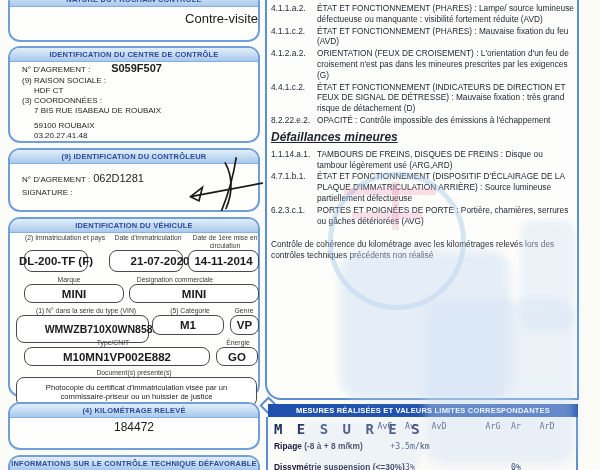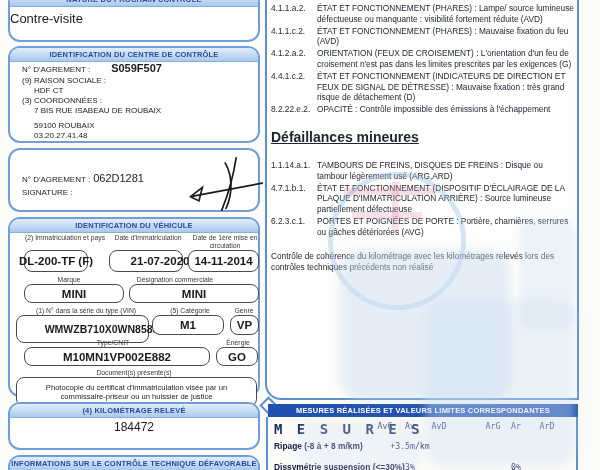--- a/index.html
+++ b/index.html
@@ -4,21 +4,21 @@
 <style>
   html,body{margin:0;padding:0;}
   body{width:600px;height:470px;font-family:"Liberation Sans",sans-serif;background:#f4f4f1;}
   .page{position:absolute;left:0;top:0;width:600px;height:470px;overflow:hidden;background:#fbfbf8;}
 
   
   .lbox{position:absolute;left:8px;width:252px;border:2px solid #6f9ed8;border-radius:12px;background:#fefefd;box-sizing:border-box;}
   .lbox-hd{height:13px;line-height:13px;background:linear-gradient(#e2eefa,#a9c9ec);border-bottom:1px solid #86afdf;
            border-radius:9px 9px 0 0;text-align:center;font-size:7.5px;font-weight:bold;color:#2b4a9b;letter-spacing:.2px;
            white-space:nowrap;overflow:hidden;}
-  .ctext{position:absolute;width:100%;text-align:left;font-size:13px;color:#1c1c1c;}
+  .ctext{position:absolute;width:100%;text-align:right;font-size:13px;color:#1c1c1c;}
 
   .fld{position:absolute;font-size:8px;color:#1c1c1c;white-space:nowrap;}
   .fld b.val{font-size:11px;font-weight:bold;margin-left:21px;}
   .fld span.val{font-size:11px;margin-left:3px;}
   .sig{position:absolute;}
 
   
   .vlab{position:absolute;font-size:6.8px;color:#3a3a3a;text-align:center;line-height:7.5px;}
   .vbox{position:absolute;border:1.6px solid #4a4a4a;border-radius:8px;background:#fff;
         display:flex;align-items:center;justify-content:center;font-size:11.5px;font-weight:bold;color:#1b1b1b;box-sizing:border-box;white-space:nowrap;}
@@ -27,21 +27,21 @@
         display:flex;align-items:center;justify-content:center;text-align:center;font-size:7.6px;color:#222;padding:2px 6px;line-height:9px;}
   .kval{position:absolute;width:100%;text-align:center;font-size:12px;color:#1b1b1b;}
 
   
   .rpanel{position:absolute;left:265px;top:-8px;width:314px;height:408px;border:2px solid #5b8fd0;
           border-radius:0 0 0 16px;background:#fdfdfb;box-sizing:border-box;}
   .defects{position:absolute;left:4px;top:9px;right:3px;}
   .ditem{display:flex;margin-bottom:1px;font-size:8.3px;line-height:10.8px;color:#1d2330;}
   .dcode{width:46px;flex-shrink:0;}
   .dtext{flex:1;}
-  .dminor-title{font-size:14px;line-height:11px;font-weight:bold;text-decoration:underline;color:#1d2330;margin:17px 0;}
+  .dminor-title{font-size:12px;line-height:11px;font-weight:bold;text-decoration:underline;color:#1d2330;margin:6px 0;font-style:italic;}
   .dnote{margin-top:13px;font-size:8.3px;line-height:11px;color:#1d2330;padding-right:4px;}
 
   
   .mbar{position:absolute;left:268px;top:404px;width:310px;height:13px;background:#2051ae;color:#fff;
         font-size:7.5px;font-weight:bold;line-height:13px;text-align:center;letter-spacing:.2px;white-space:nowrap;}
   .mtable{position:absolute;left:266px;top:417px;width:312px;height:53px;border-left:2px solid #5b8fd0;border-right:2px solid #5b8fd0;box-sizing:border-box;}
   .mrow{position:absolute;left:0;width:100%;height:12px;}
   .mlabel{position:absolute;left:6px;font-size:8.4px;font-weight:bold;color:#13163a;white-space:nowrap;}
   .mlabel.spread{font-family:"DejaVu Sans Mono",monospace;letter-spacing:3px;color:#1d2a5e;font-size:14px;}
   .mtable span.c{position:absolute;width:60px;text-align:center;font-family:"DejaVu Sans Mono",monospace;font-size:8.2px;color:#1d2a5e;white-space:nowrap;}
@@ -89,20 +89,21 @@
     <div class="fld" style="left:12px;top:14px;"><span>N° D'AGREMENT :</span><b class="val">S059F507</b></div>
     <div class="fld" style="left:12px;top:28px;">(9) RAISON SOCIALE :</div>
     <div class="fld" style="left:24px;top:38px;">HDF CT</div>
     <div class="fld" style="left:12px;top:48px;">(3) COORDONNÉES :</div>
     <div class="fld" style="left:24px;top:58px;text-align:center;">7 BIS RUE ISABEAU DE ROUBAIX</div>
     <div class="fld" style="left:24px;top:73px;">59100 ROUBAIX</div>
     <div class="fld" style="left:24px;top:83px;">03.20.27.41.48</div>
   </div>
 
   <div class="lbox" style="top:148px;height:64px;">
+    <div class="lbox-hd">(9) IDENTIFICATION DU CONTRÔLEUR</div>
     <div class="fld" style="left:12px;top:22px;"><span>N° D'AGREMENT :</span><span class="val">062D1281</span></div>
     <div class="fld" style="left:12px;top:38px;">SIGNATURE :</div>
     <svg class="sig" style="left:178px;top:6px;" width="76" height="56" viewBox="0 0 90 66">
       <g fill="none" stroke="#1a1a1a" stroke-width="2" stroke-linecap="round">
         <path d="M57 2 C 54 22 48 44 40 64"></path>
         <path d="M44 8 C 52 22 54 42 45 62"></path>
         <path d="M3 48 L 88 32"></path>
         <path d="M3 48 L 17 37 L 13 53 L 3 48"></path>
       </g>
     </svg>
@@ -157,21 +158,21 @@
             <span class="dtext">ÉTAT ET FONCTIONNEMENT (PHARES) : Lampe/ source lumineuse défectueuse ou manquante : visibilité fortement réduite (AVD)</span>
           </div>
 
           <div class="ditem">
             <span class="dcode">4.1.1.c.2.</span>
             <span class="dtext">ÉTAT ET FONCTIONNEMENT (PHARES) : Mauvaise fixation du feu (AVD)</span>
           </div>
 
           <div class="ditem">
             <span class="dcode">4.1.2.a.2.</span>
-            <span class="dtext">ORIENTATION (FEUX DE CROISEMENT) : L'orientation d'un feu de croisement n'est pas dans les limites prescrites par les exigences (G)</span>
+            <span class="dtext">ORIENTATION (FEUX DE CROISEMENT) : L'orientation d'un feu de croisement n'est pas dans les mineures prescrites par les exigences (G)</span>
           </div>
 
           <div class="ditem">
             <span class="dcode">4.4.1.c.2.</span>
             <span class="dtext">ÉTAT ET FONCTIONNEMENT (INDICATEURS DE DIRECTION ET FEUX DE SIGNAL DE DÉTRESSE) : Mauvaise fixation : très grand risque de détachement (D)</span>
           </div>
 
           <div class="ditem">
             <span class="dcode">8.2.22.e.2.</span>
             <span class="dtext">OPACITÉ : Contrôle impossible des émissions à l'échappement</span>

